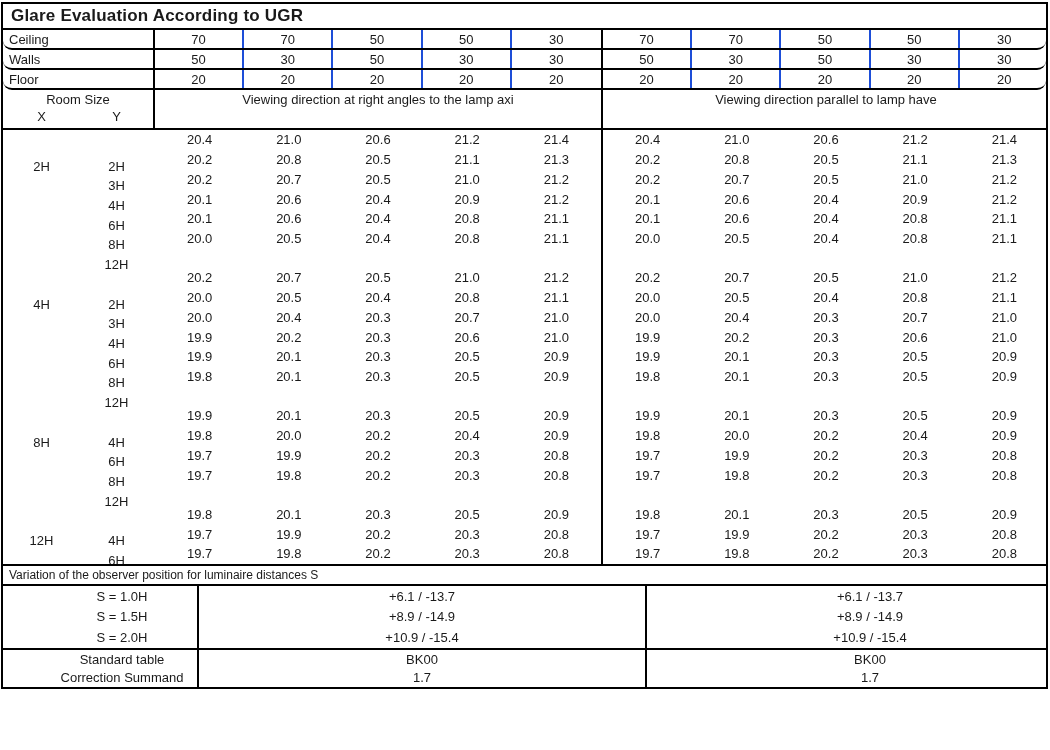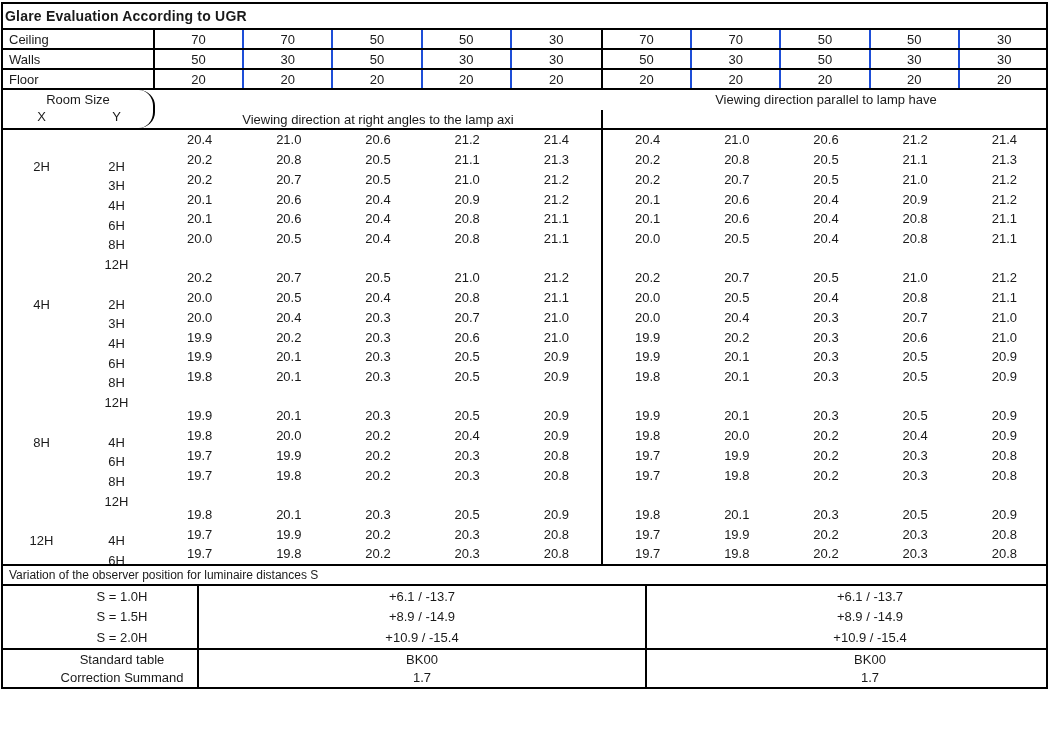--- a/index.html
+++ b/index.html
@@ -14,45 +14,45 @@
   }
   .main{
     border:2px solid #000;
     box-sizing:border-box;
   }
   
   .row-title{
     height:24px;
     border-bottom:2px solid #000;
     display:flex;align-items:center;
-    padding-left:2px;
-    font-size:14px;font-weight:bold;
+    padding-left:8px;
+    font-size:17px;font-weight:bold;
     letter-spacing:0.2px;
   }
   
-  .surface-row{display:flex;height:18px;border-bottom:2px solid #000;font-size:13px;}
+  .surface-row{display:flex;height:18px;border-bottom:2px solid #000;font-size:13px;border-radius:9px;}
   .surface-label{
     width:152px;min-width:152px;box-sizing:border-box;
     border-right:2px solid #000;
     display:flex;align-items:center;padding-left:6px;
   }
   .half{width:448px;min-width:448px;box-sizing:border-box;display:flex;}
   .half.bordered{border-right:2px solid #000;}
   .half:last-child{width:446px;min-width:446px;}
   .scell{width:20%;box-sizing:border-box;border-right:2px solid #1d4ed8;display:flex;align-items:center;justify-content:center;}
   .scell:last-child{border-right:none;}
   
   .header-row{display:flex;height:38px;border-bottom:2px solid #000;font-size:13px;}
-  .hdr-left{width:152px;min-width:152px;box-sizing:border-box;border-right:2px solid #000;display:flex;flex-direction:column;border-radius:16px;}
+  .hdr-left{width:152px;min-width:152px;box-sizing:border-box;border-right:2px solid #000;display:flex;flex-direction:column;}
   .hdr-roomsize{height:19px;display:flex;align-items:center;justify-content:center;}
   .hdr-xy{display:flex;height:19px;}
   .hdr-x{width:77px;text-align:center;}
   .hdr-y{width:73px;text-align:center;}
   .hdr-half{width:448px;min-width:448px;box-sizing:border-box;text-align:center;padding-top:2px;}
-  .hdr-half.bordered{border-right:2px solid #000;margin-top:20px;}
+  .hdr-half.bordered{border-right:2px solid #000;}
   .hdr-half:last-child{width:446px;min-width:446px;}
   
   .ugr-body{height:434px;overflow:hidden;font-size:13px;}
   .data-row{display:flex;height:19.72px;}
   .lbl-wrap{width:152px;min-width:152px;box-sizing:border-box;border-right:2px solid #6d28d9;display:flex;margin-top:36px;}
   .cell-x{width:77px;display:flex;align-items:center;justify-content:center;}
   .cell-y{width:73px;display:flex;align-items:center;justify-content:center;}
   .vcell{width:20%;display:flex;align-items:center;justify-content:center;}
   
   .variation-heading-row{

